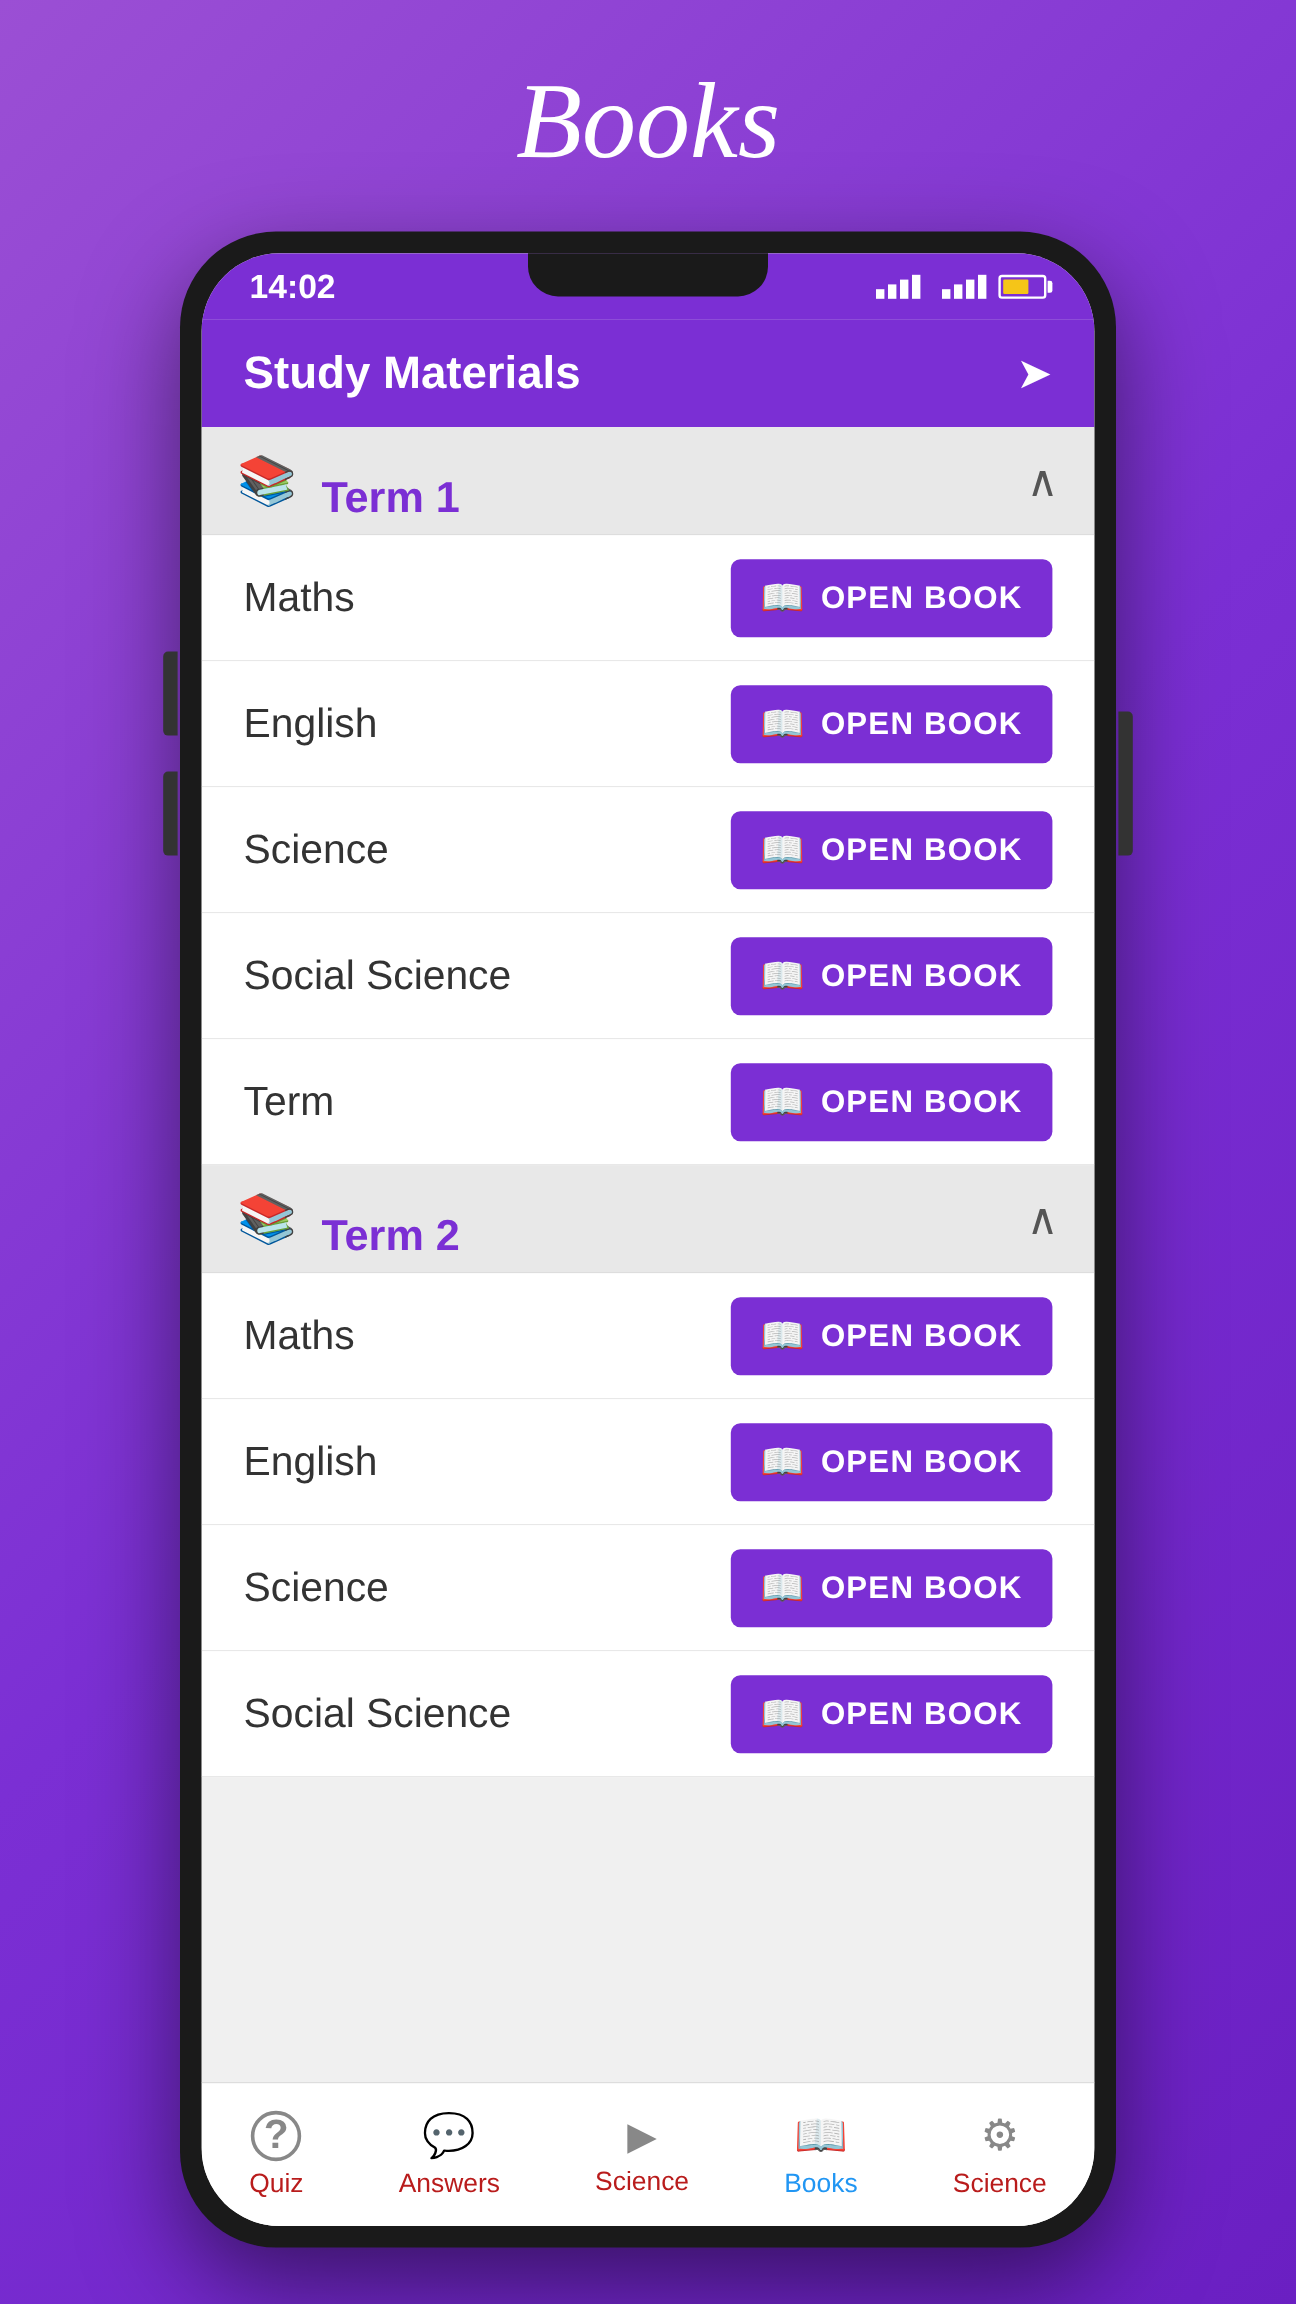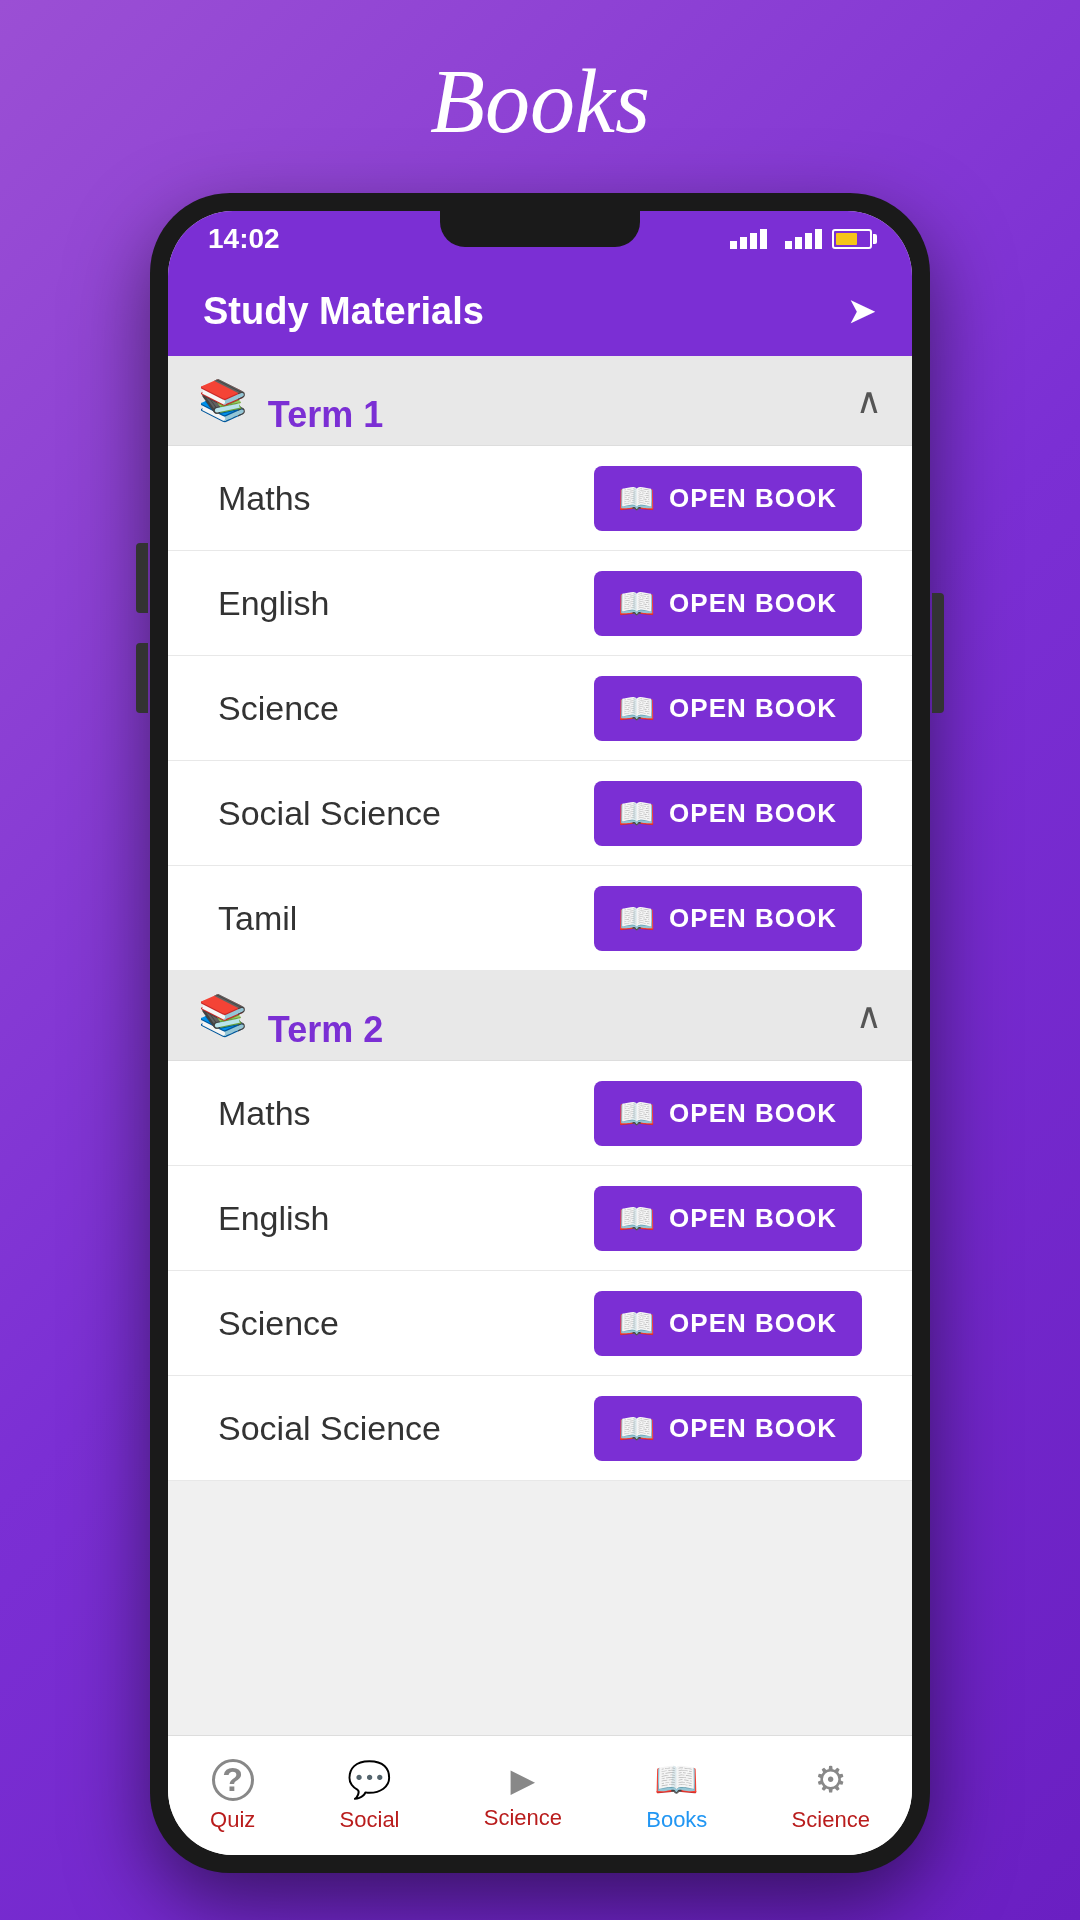--- a/index.html
+++ b/index.html
@@ -186,21 +186,21 @@
       font-size: 36px;
     }
 
     
     .subject-row {
       background: white;
       height: 105px;
       display: flex;
       align-items: center;
       justify-content: space-between;
-      padding: 0 50px;
+      padding: 0 35px;
       border-bottom: 1px solid #e8e8e8;
     }
 
     .subject-name {
       font-size: 34px;
       color: #333;
       font-weight: normal;
     }
 
     .open-book-btn {
@@ -367,21 +367,21 @@
 
       <div class="subject-row">
         <span class="subject-name">Social Science</span>
         <button class="open-book-btn">
           <span class="btn-book-icon">📖</span>
           <span>OPEN BOOK</span>
         </button>
       </div>
 
       <div class="subject-row">
-        <span class="subject-name">Tamil</span>
+        <span class="subject-name">Term</span>
         <button class="open-book-btn">
           <span class="btn-book-icon">📖</span>
           <span>OPEN BOOK</span>
         </button>
       </div>
 
       <div class="term-header">
         <div class="term-header-left">
           <span class="book-icon">📚</span>
           <span class="term-title">Term 2</span>
@@ -425,21 +425,21 @@
 
     <div class="bottom-nav">
 
       <div class="nav-item">
         <span class="nav-icon" style="font-size:34px; color:#888; font-weight:bold; border:3px solid #888; border-radius:50%; width:42px; height:42px; display:flex; align-items:center; justify-content:center;">?</span>
         <span class="nav-label">Quiz</span>
       </div>
 
       <div class="nav-item">
         <span class="nav-icon">💬</span>
-        <span class="nav-label">Social</span>
+        <span class="nav-label">Answers</span>
       </div>
 
       <div class="nav-item">
         <span class="nav-icon" style="font-size:32px; color:#888;">▶</span>
         <span class="nav-label">Science</span>
       </div>
 
       <div class="nav-item">
         <span class="nav-icon active">📖</span>
         <span class="nav-label active">Books</span>

